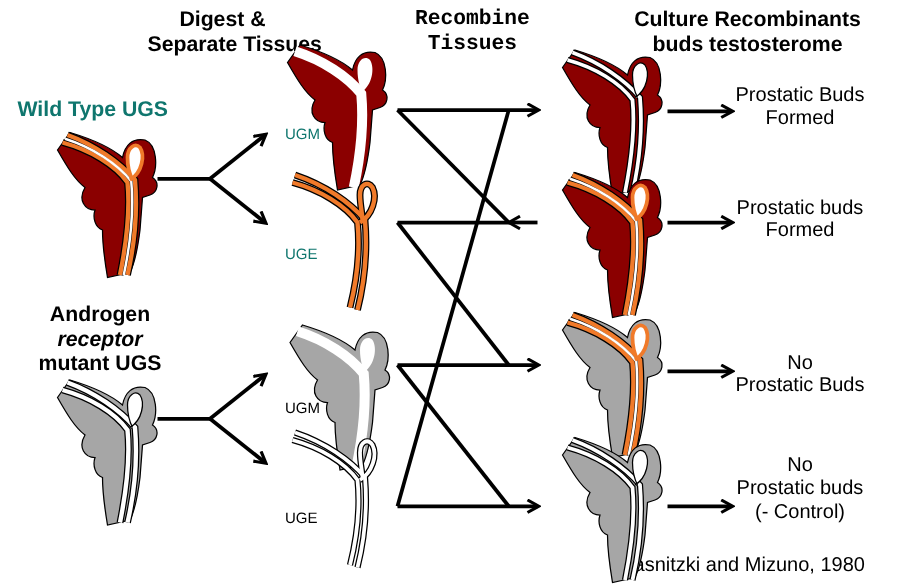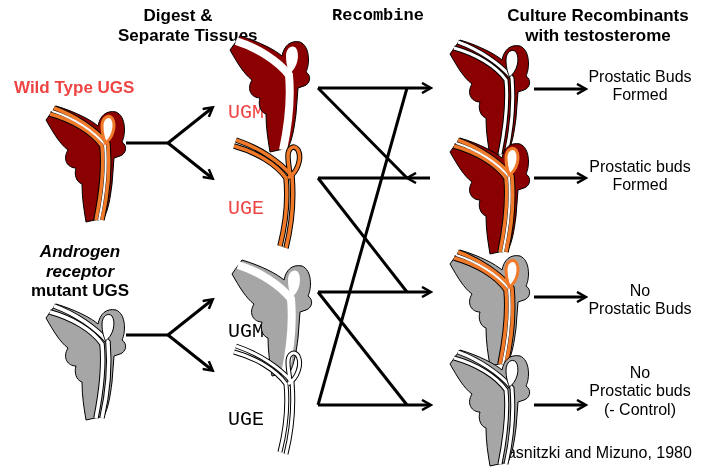--- a/index.html
+++ b/index.html
@@ -1,42 +1,43 @@
 <!DOCTYPE html>
 <html><head>
   <meta charset="utf-8">
   <style>
     html, body { margin: 0; padding: 0; background: #ffffff; }
     body { width: 720px; height: 468px; position: relative; overflow: hidden;
            font-family: "Liberation Sans", sans-serif; color: #000; }
     .txt { position: absolute; text-align: center; white-space: nowrap; line-height: 1.15; }
     .hdr { font-weight: bold; font-size: 17px; }
-    .red { color: #ef4444; }
-    .lbl { font-size: 20px; font-family: Liberation Mono, monospace; }
+    .red { color: #0f766e; }
+    .lbl { font-size: 12px; }
     .res { font-size: 16px; }
     svg.diagram { position: absolute; left: 0; top: 0; }
   </style>
 </head>
 <body>
 
 <div class="txt hdr" style="left:118px; top:6px; width:120px;">
   <div>Digest &amp;</div>
   <div>Separate Tissues</div>
 </div>
 <div class="txt hdr" style="left:318px; top:6px; width:120px;font-family:Liberation Mono, monospace;">
   <div>Recombine</div>
+  <div>Tissues</div>
 </div>
 <div class="txt hdr" style="left:488px; top:6px; width:220px;">
   <div>Culture Recombinants</div>
-  <div>with testosterome</div>
+  <div>buds testosterome</div>
 </div>
 
 <div class="txt hdr red" style="left:14px; top:78px; width:140px; text-align:left;">Wild Type UGS</div>
 <div class="txt hdr" style="left:20px; top:242px; width:120px;">
-  <div style="font-style:italic">Androgen</div>
+  <div style="">Androgen</div>
   <div style="font-style:italic">receptor</div>
   <div>mutant UGS</div>
 </div>
 
 <div class="txt lbl red" style="left:228px; top:101px;">UGM</div>
 <div class="txt lbl red" style="left:228px; top:197px;">UGE</div>
 <div class="txt lbl" style="left:228px; top:320px;">UGM</div>
 <div class="txt lbl" style="left:228px; top:408px;">UGE</div>
 
 <div class="txt res" style="left:570px; top:68px; width:140px;">

